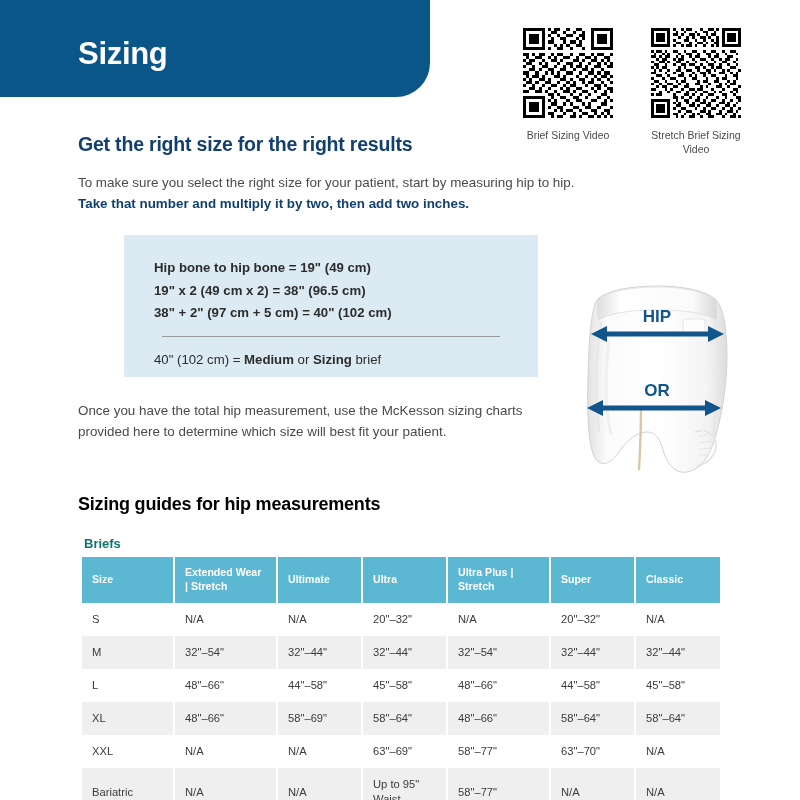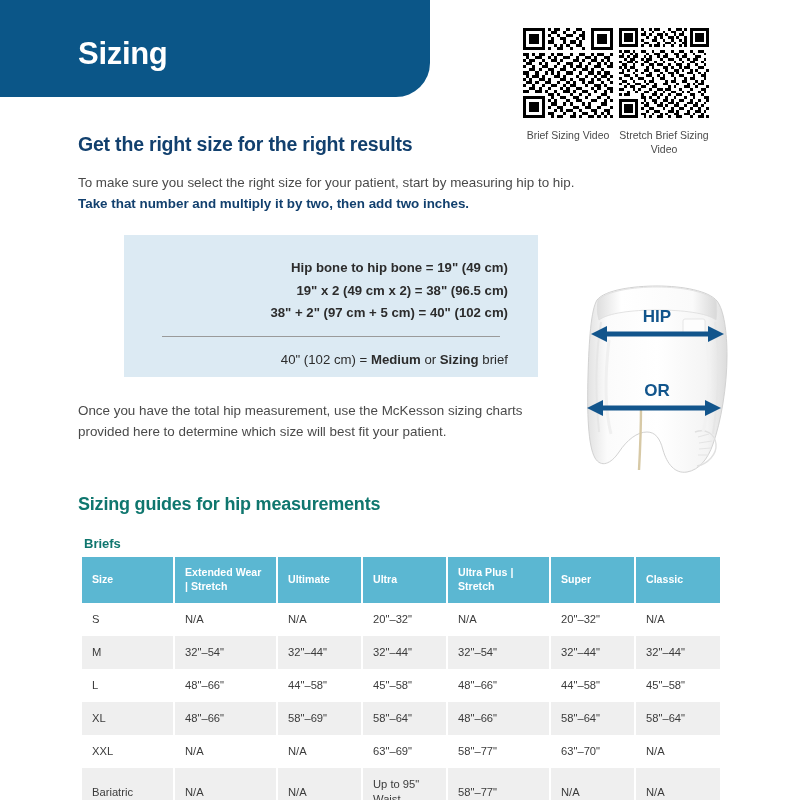--- a/index.html
+++ b/index.html
@@ -21,21 +21,21 @@
   }
   .header-title {
     position: absolute; left: 78px; top: 36px;
     font-size: 31px; font-weight: bold; color: #ffffff;
     letter-spacing: -0.3px;
   }
 
   
   .qr-group {
     position: absolute; left: 520px; top: 28px;
-    display: flex; 
+    display: flex; gap: 32px;
   }
   .qr-item { width: 96px; display: flex; flex-direction: column; align-items: center; }
   .qr-box { width: 90px; height: 90px; display: block; }
   .qr-caption {
     margin-top: 10px; font-size: 10.5px; color: #4a4a4a;
     text-align: center; line-height: 1.35;
   }
 
   
   .sec-heading {
@@ -50,21 +50,21 @@
     font-size: 13.4px; line-height: 1.6; color: #4a4a4a;
   }
   .intro .hl { color: #12406e; font-weight: bold; }
 
   
   .calc-box {
     position: absolute; left: 124px; top: 235px;
     width: 414px; height: 142px;
     background: #dceaf3;
     padding: 22px 30px 0 30px;
-    text-align: right;
+    text-align: left;
   }
   .calc-line {
     font-size: 13.2px; font-weight: bold; color: #2c2c2c;
     line-height: 1.72; white-space: nowrap;
   }
   .calc-rule {
     margin: 11px 8px 0 8px; height: 1px; background: #9a9a9a;
   }
   .calc-result {
     margin-top: 13px;
@@ -81,21 +81,21 @@
   
   .product {
     position: absolute; left: 575px; top: 282px;
     width: 170px; height: 195px;
   }
   .product svg { display: block; }
 
   
   .guide-heading {
     position: absolute; left: 78px; top: 494px;
-    font-size: 18px; font-weight: bold; color: #0f766e;
+    font-size: 18px; font-weight: bold; color: #000000;
     letter-spacing: -0.2px;
   }
   .table-label {
     position: absolute; left: 84px; top: 536px;
     font-size: 13px; font-weight: bold; color: #0f766e;
   }
 
   
   .sizing-table {
     position: absolute; left: 82px; top: 557px;

